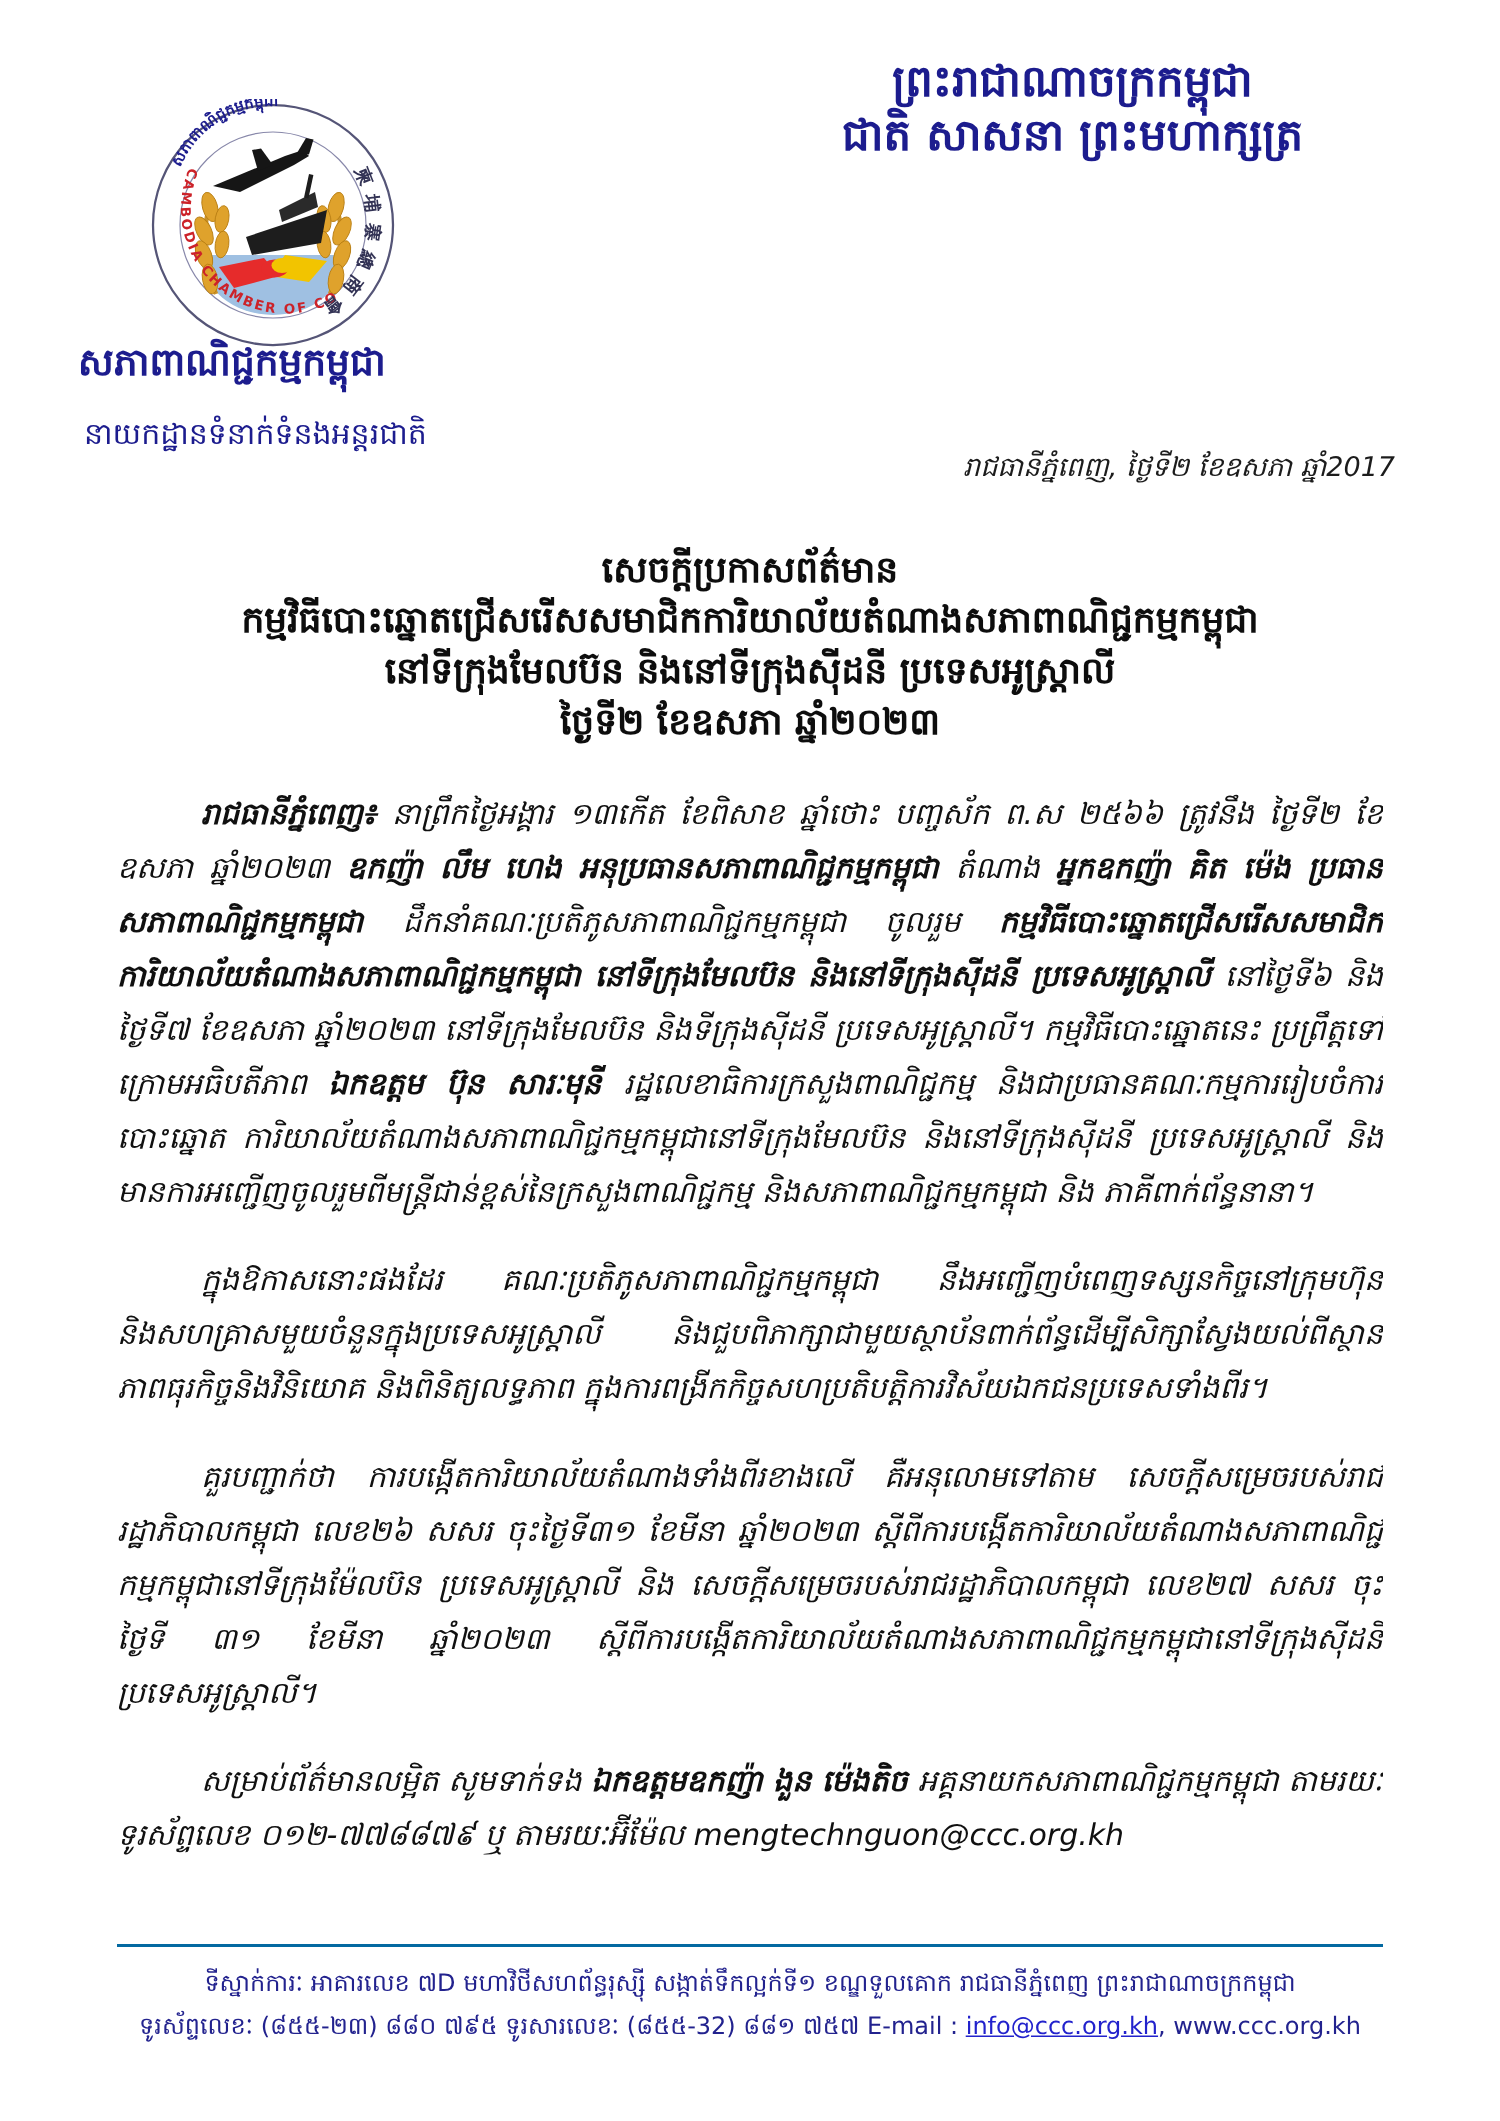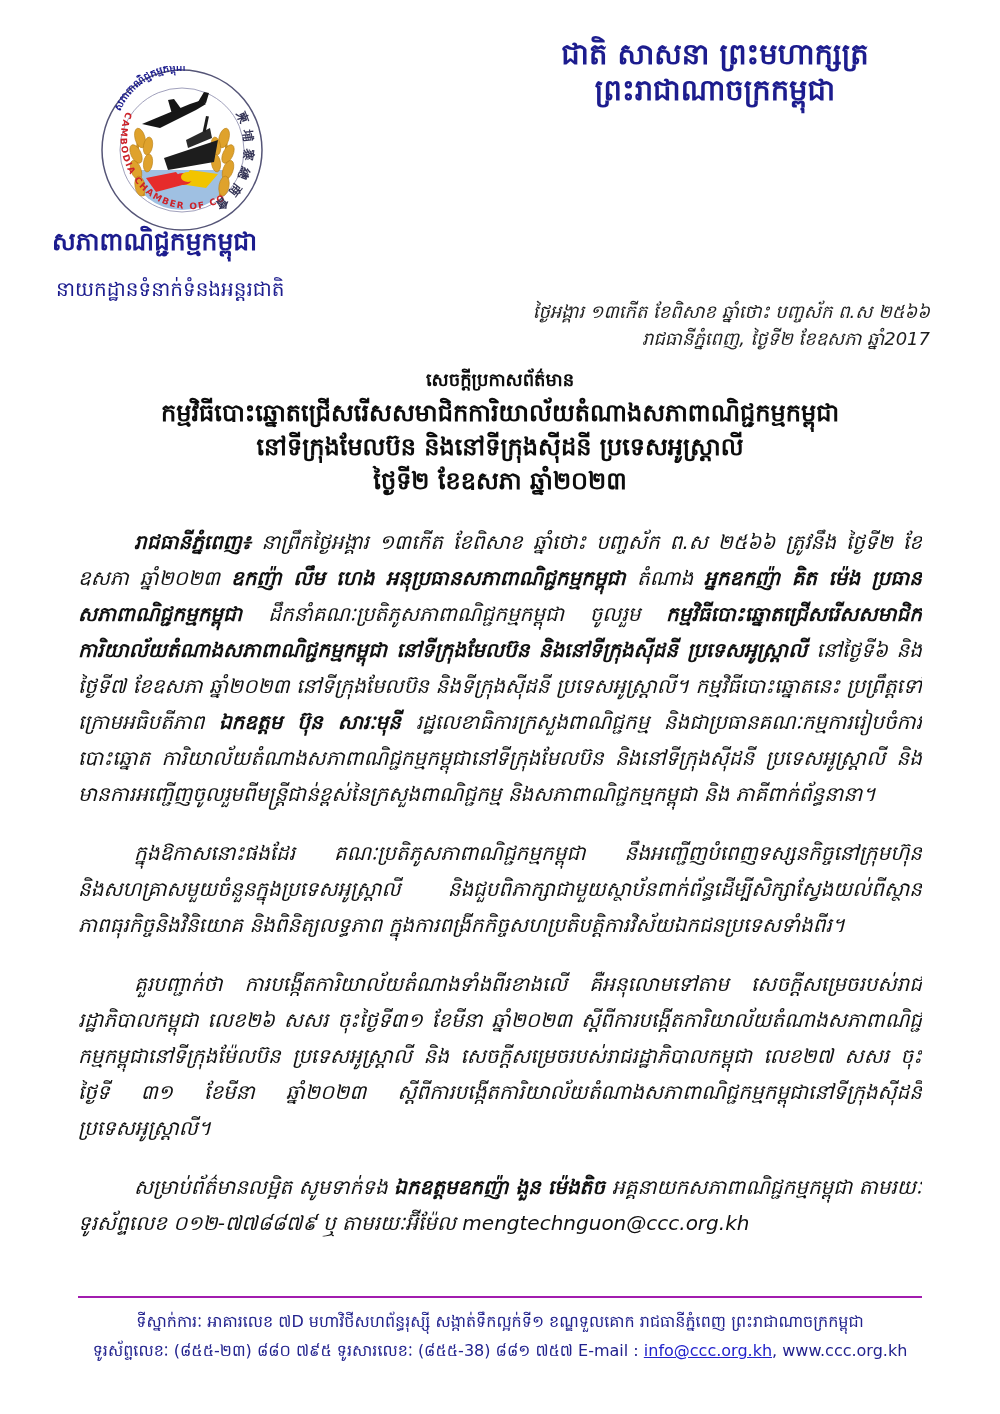--- a/index.html
+++ b/index.html
@@ -19,31 +19,31 @@
   .kingdom   { position:absolute; left:470px; top:36px; width:490px;
                text-align:center; color:#1c1c8e; font-weight:bold;
                font-size:29px; line-height:36px; }
   
   .dateline { position:absolute; right:70px; top:298px; width:560px;
               text-align:right; font-style:italic; font-size:18px;
               line-height:27px; color:#1c1c1c; }
   
   .title-block { position:absolute; left:0; top:364px; width:100%;
                  text-align:center; font-weight:bold; color:#0d0d0d; }
-  .title-block .t-sm { font-size:18px; line-height:32px; }
+  .title-block .t-sm { font-size:24px; line-height:32px; }
   .title-block .t-lg { font-size:24px; line-height:34px; }
   
   .body-block { position:absolute; left:78px; right:78px; top:524px; height:762px; overflow:hidden;font-style:italic; }
   .body-block p { text-align:justify; text-indent:56px; font-size:20px;
                   line-height:1.8; margin-bottom:23px; color:#101010; }
   .body-block p.no-just { text-align:left;margin-top:47px; }
   .b { font-weight:bold; }
   
   .footer-block { position:absolute; left:78px; right:78px; top:1296px;
-                  border-top:2px solid #a21caf; padding-top:9px;
+                  border-top:2px solid #0369a1; padding-top:9px;
                   text-align:center; color:#22228e; font-size:16px;
                   line-height:29px; }
   .footer-block a { color:#2222cc; }
   
 </style>
 </head>
 <body>
 
 <div class="page">
 
@@ -106,26 +106,25 @@
       <text font-size="12" fill="#333355" font-weight="bold" letter-spacing="6">
         <textPath href="#arcRight" startOffset="4%">柬埔寨總商會</textPath>
       </text>
     </svg>
   </div>
 
   <div class="org-name">សភាពាណិជ្ជកម្មកម្ពុជា</div>
   <div class="org-dept">នាយកដ្ឋានទំនាក់ទំនងអន្តរជាតិ</div>
 
   <div class="kingdom">
+    <div>ព្រះរាជាណាចក្រកម្ពុជា</div>
     <div>ជាតិ សាសនា ព្រះមហាក្សត្រ</div>
-    <div>ព្រះរាជាណាចក្រកម្ពុជា</div>
   </div>
 
   <div class="dateline">
-    <div>ថ្ងៃអង្គារ ១៣កើត ខែពិសាខ ឆ្នាំថោះ បញ្ចស័ក ព.ស ២៥៦៦</div>
     <div>រាជធានីភ្នំពេញ, ថ្ងៃទី២ ខែឧសភា ឆ្នាំ2017</div>
   </div>
 
   <div class="title-block">
     <div class="t-sm">សេចក្តីប្រកាសព័ត៌មាន</div>
     <div class="t-lg">កម្មវិធីបោះឆ្នោតជ្រើសរើសសមាជិកការិយាល័យតំណាងសភាពាណិជ្ជកម្មកម្ពុជា</div>
     <div class="t-lg">នៅទីក្រុងមែលប៊ន និងនៅទីក្រុងស៊ីដនី ប្រទេសអូស្ត្រាលី</div>
     <div class="t-lg">ថ្ងៃទី២ ខែឧសភា ឆ្នាំ២០២៣</div>
   </div>
 
@@ -133,17 +132,17 @@
     <p><span class="b">រាជធានីភ្នំពេញ៖ </span><span>នាព្រឹកថ្ងៃអង្គារ ១៣កើត ខែពិសាខ ឆ្នាំថោះ បញ្ចស័ក ព.ស ២៥៦៦ ត្រូវនឹង ថ្ងៃទី២ ខែឧសភា ឆ្នាំ២០២៣ </span><span class="b">ឧកញ៉ា លឹម ហេង អនុប្រធានសភាពាណិជ្ជកម្មកម្ពុជា </span><span>តំណាង </span><span class="b">អ្នកឧកញ៉ា គិត ម៉េង ប្រធានសភាពាណិជ្ជកម្មកម្ពុជា </span><span>ដឹកនាំគណៈប្រតិភូសភាពាណិជ្ជកម្មកម្ពុជា ចូលរួម </span><span class="b">កម្មវិធីបោះឆ្នោតជ្រើសរើសសមាជិកការិយាល័យតំណាងសភាពាណិជ្ជកម្មកម្ពុជា នៅទីក្រុងមែលប៊ន និងនៅទីក្រុងស៊ីដនី ប្រទេសអូស្ត្រាលី </span><span>នៅថ្ងៃទី៦ និង ថ្ងៃទី៧ ខែឧសភា ឆ្នាំ២០២៣ នៅទីក្រុងមែលប៊ន និងទីក្រុងស៊ីដនី ប្រទេសអូស្ត្រាលី។ កម្មវិធីបោះឆ្នោតនេះ ប្រព្រឹត្តទៅក្រោមអធិបតីភាព </span><span class="b">ឯកឧត្តម ប៊ុន សារៈមុនី </span><span>រដ្ឋលេខាធិការក្រសួងពាណិជ្ជកម្ម និងជាប្រធានគណៈកម្មការរៀបចំការបោះឆ្នោត ការិយាល័យតំណាងសភាពាណិជ្ជកម្មកម្ពុជានៅទីក្រុងមែលប៊ន និងនៅទីក្រុងស៊ីដនី ប្រទេសអូស្ត្រាលី និងមានការអញ្ជើញចូលរួមពីមន្ត្រីជាន់ខ្ពស់នៃក្រសួងពាណិជ្ជកម្ម និងសភាពាណិជ្ជកម្មកម្ពុជា និង ភាគីពាក់ព័ន្ធនានា។</span></p>
     <p><span>ក្នុងឱកាសនោះផងដែរ គណៈប្រតិភូសភាពាណិជ្ជកម្មកម្ពុជា នឹងអញ្ជើញបំពេញទស្សនកិច្ចនៅក្រុមហ៊ុន និងសហគ្រាសមួយចំនួនក្នុងប្រទេសអូស្ត្រាលី និងជួបពិភាក្សាជាមួយស្ថាប័នពាក់ព័ន្ធដើម្បីសិក្សាស្វែងយល់ពីស្ថានភាពធុរកិច្ចនិងវិនិយោគ និងពិនិត្យលទ្ធភាព ក្នុងការពង្រីកកិច្ចសហប្រតិបត្តិការវិស័យឯកជនប្រទេសទាំងពីរ។</span></p>
     <p><span>គួរបញ្ជាក់ថា ការបង្កើតការិយាល័យតំណាងទាំងពីរខាងលើ គឺអនុលោមទៅតាម សេចក្តីសម្រេចរបស់រាជរដ្ឋាភិបាលកម្ពុជា លេខ២៦ សសរ ចុះថ្ងៃទី៣១ ខែមីនា ឆ្នាំ២០២៣ ស្តីពីការបង្កើតការិយាល័យតំណាងសភាពាណិជ្ជកម្មកម្ពុជានៅទីក្រុងម៉ែលប៊ន ប្រទេសអូស្ត្រាលី និង សេចក្តីសម្រេចរបស់រាជរដ្ឋាភិបាលកម្ពុជា លេខ២៧ សសរ ចុះថ្ងៃទី ៣១ ខែមីនា ឆ្នាំ២០២៣ ស្តីពីការបង្កើតការិយាល័យតំណាងសភាពាណិជ្ជកម្មកម្ពុជានៅទីក្រុងស៊ីដនី ប្រទេសអូស្ត្រាលី។</span></p>
     <p><span>សម្រាប់ព័ត៌មានលម្អិត សូមទាក់ទង </span><span class="b">ឯកឧត្តមឧកញ៉ា ងួន ម៉េងតិច </span><span>អគ្គនាយកសភាពាណិជ្ជកម្មកម្ពុជា តាមរយៈទូរស័ព្ទលេខ ០១២-៧៧៨៨៧៩ ឬ តាមរយៈអ៊ីម៉ែល mengtechnguon@ccc.org.kh</span></p>
     <p class="no-just"><span>សូមអរគុណ។</span></p>
   </div>
 
   <div class="footer-block">
     <div>ទីស្នាក់ការៈ អាគារលេខ ៧D មហាវិថីសហព័ន្ធរុស្ស៊ី សង្កាត់ទឹកល្អក់ទី១ ខណ្ឌទួលគោក រាជធានីភ្នំពេញ ព្រះរាជាណាចក្រកម្ពុជា</div>
     <div>
-      <span>ទូរស័ព្ទលេខៈ (៨៥៥-២៣) ៨៨០ ៧៩៥ ទូរសារលេខៈ (៨៥៥-38) ៨៨១ ៧៥៧ E-mail : </span><a href="#">info@ccc.org.kh</a><span>, www.ccc.org.kh</span>
+      <span>ទូរស័ព្ទលេខៈ (៨៥៥-២៣) ៨៨០ ៧៩៥ ទូរសារលេខៈ (៨៥៥-32) ៨៨១ ៧៥៧ E-mail : </span><a href="#">info@ccc.org.kh</a><span>, www.ccc.org.kh</span>
     </div>
   </div>
 
 </div>
 
 </body></html>

